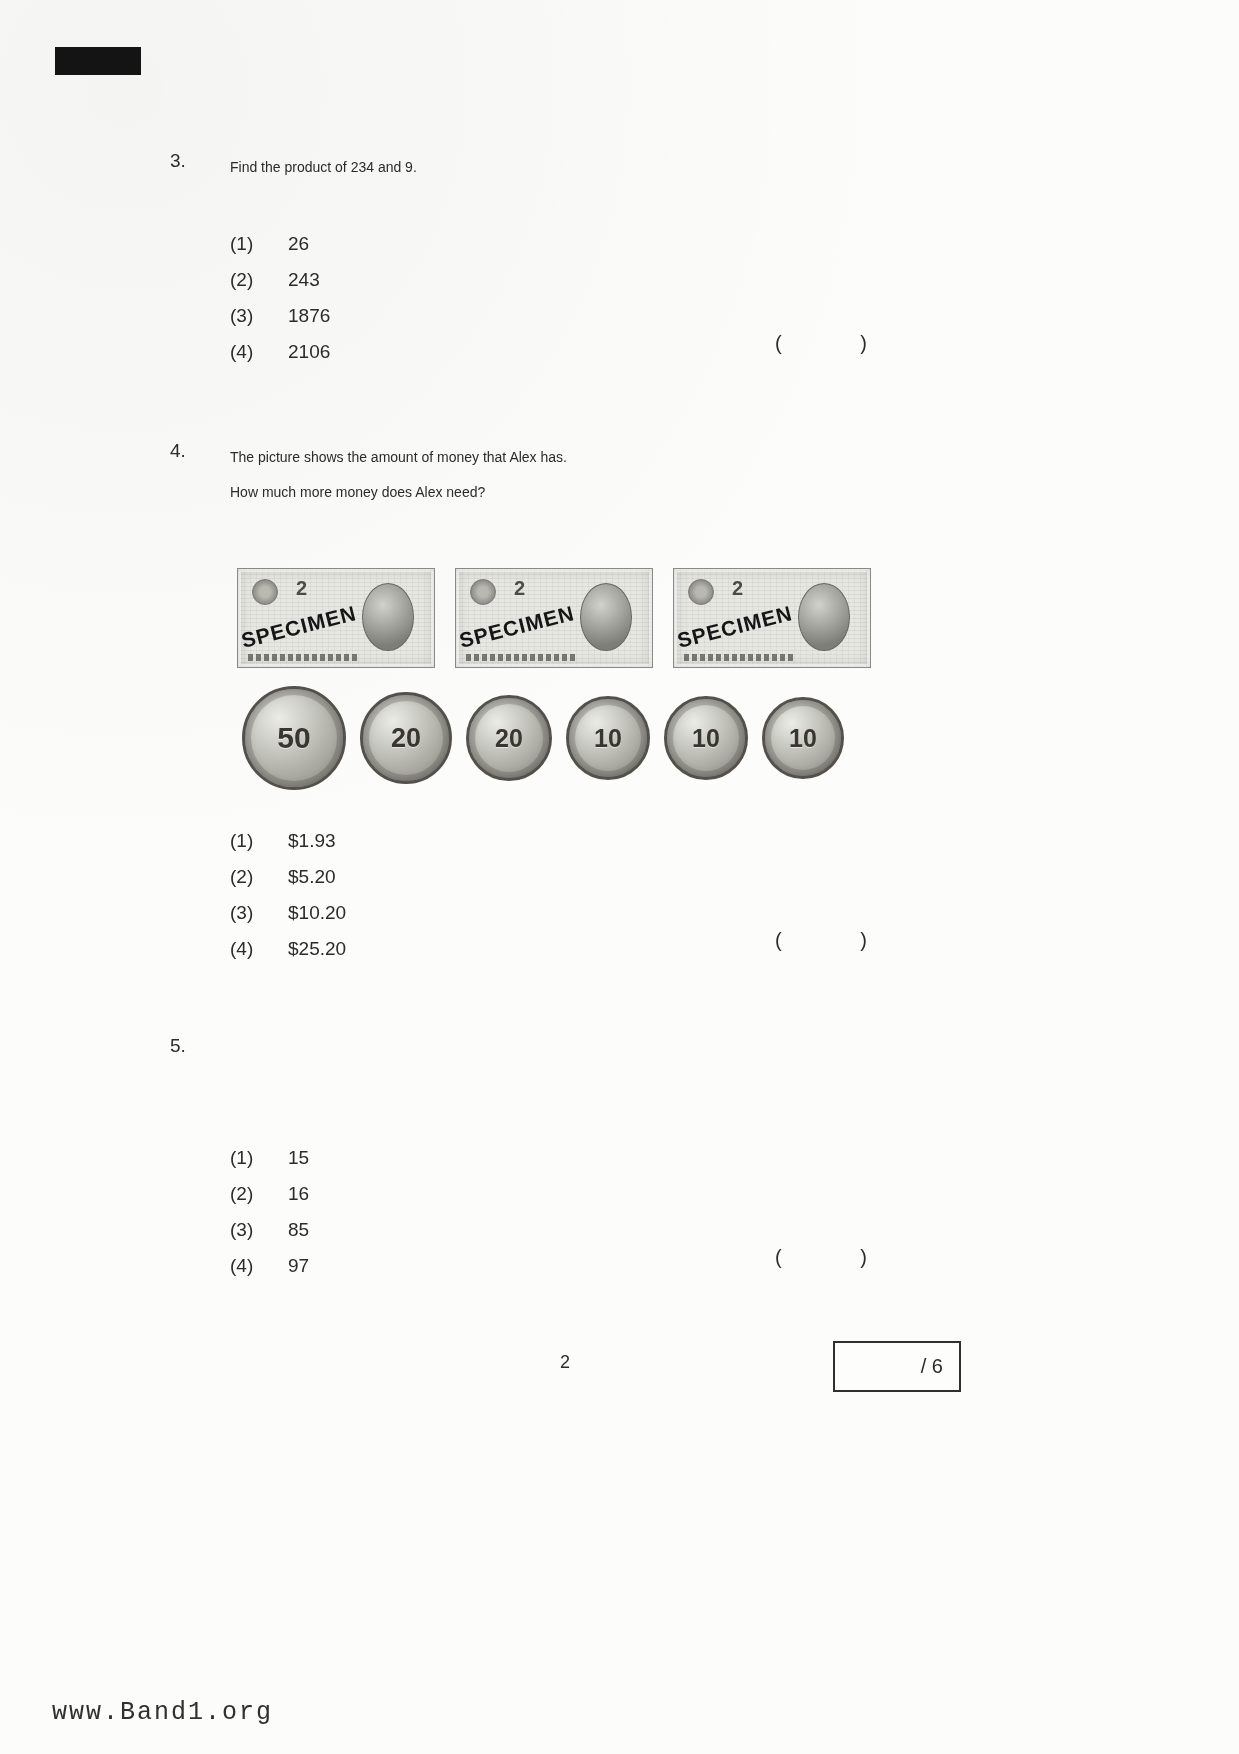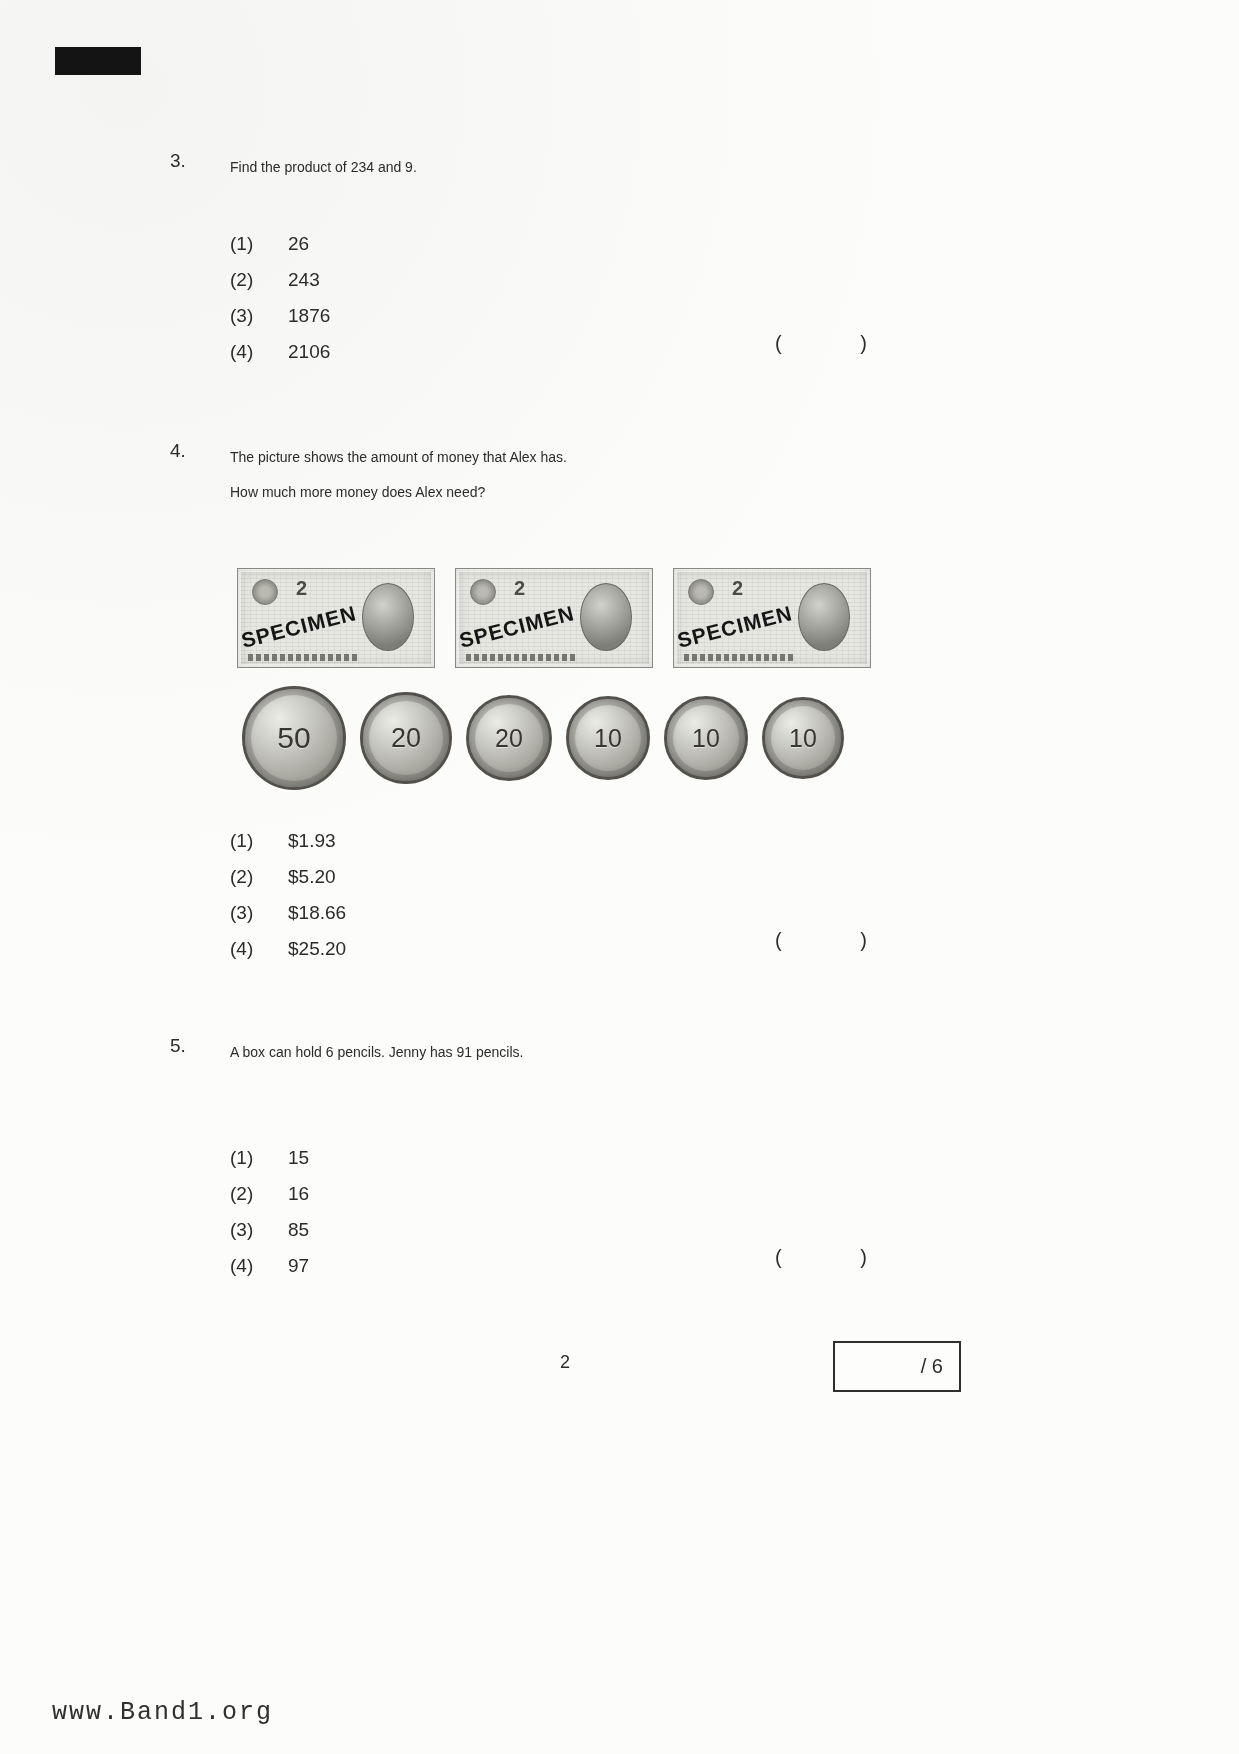--- a/index.html
+++ b/index.html
@@ -93,21 +93,21 @@
     display:flex; gap:14px; align-items:center;
   }
   .coin {
     border-radius:50%;
     background: radial-gradient(circle at 35% 30%, #ecece7, #989890 80%);
     border:3px solid #54514c;
     box-shadow: inset 0 0 0 6px rgba(70,70,62,0.25), inset 0 0 10px rgba(0,0,0,0.25);
     display:flex; align-items:center; justify-content:center;
   }
   .coin span {
-    font-weight:normal; color:#39352f; text-shadow:0 1px 0 rgba(255,255,255,0.5);
+    font-weight:bold; color:#39352f; text-shadow:0 1px 0 rgba(255,255,255,0.5);
   }
   .coin.c0 { width:104px; height:104px; } .coin.c0 span { font-size:30px; }
   .coin.c1 { width:92px;  height:92px;  } .coin.c1 span { font-size:27px; }
   .coin.c2 { width:86px;  height:86px;  } .coin.c2 span { font-size:25px; }
   .coin.c3 { width:84px;  height:84px;  } .coin.c3 span { font-size:25px; }
   .coin.c4 { width:84px;  height:84px;  } .coin.c4 span { font-size:25px; }
   .coin.c5 { width:82px;  height:82px;  } .coin.c5 span { font-size:25px; }
 
   .page-number {
     position:absolute; left:0; top:1352px; width:1130px;
@@ -218,37 +218,36 @@
       <div class="opt">
         <span class="opt-label">(1)</span>
         <span class="opt-value">$1.93</span>
       </div>
       <div class="opt">
         <span class="opt-label">(2)</span>
         <span class="opt-value">$5.20</span>
       </div>
       <div class="opt">
         <span class="opt-label">(3)</span>
-        <span class="opt-value">$18.66</span>
+        <span class="opt-value">$10.20</span>
       </div>
       <div class="opt">
         <span class="opt-label">(4)</span>
         <span class="opt-value">$25.20</span>
       </div>
     </div>
     <div class="bracket">
       <span>(</span>
       <span>)</span>
     </div>
   </section>
 
   <section class="question q5">
     <span class="q-num">5.</span>
     <div class="q-lines">
-      <div class="q-line">A box can hold 6 pencils. Jenny has 91 pencils.</div>
     </div>
     <div class="options">
       <div class="opt">
         <span class="opt-label">(1)</span>
         <span class="opt-value">15</span>
       </div>
       <div class="opt">
         <span class="opt-label">(2)</span>
         <span class="opt-value">16</span>
       </div>

